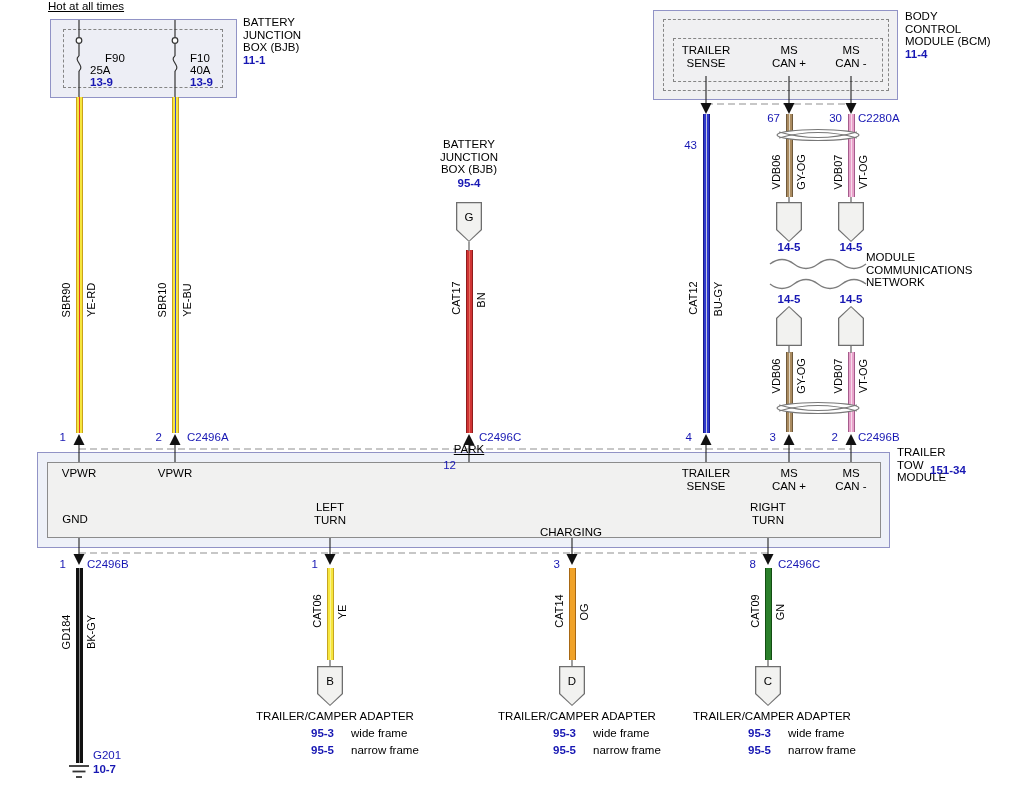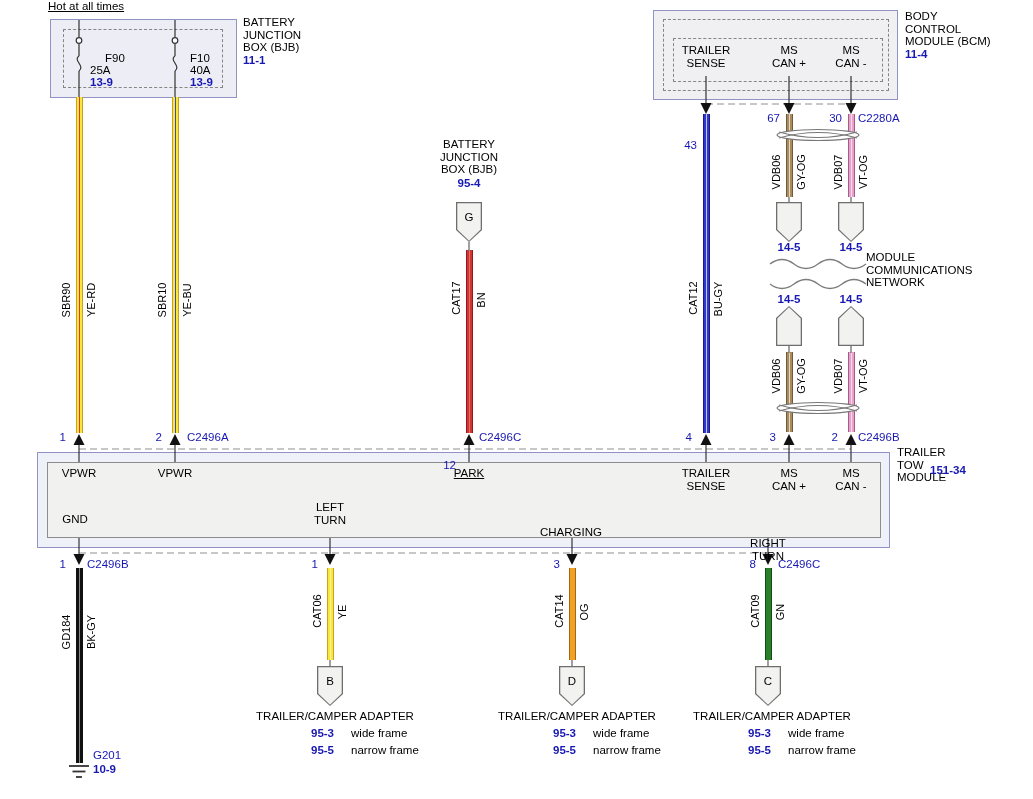--- a/index.html
+++ b/index.html
@@ -264,48 +264,48 @@
   <div class="conn" style="left:187px;top:431px;">C2496A</div>
   <div class="pin" style="left:432px;top:431px;margin-top:28px;">12</div>
   <div class="conn" style="left:479px;top:431px;">C2496C</div>
   <div class="pin" style="left:668px;top:431px;">4</div>
   <div class="pin" style="left:752px;top:431px;">3</div>
   <div class="pin" style="left:814px;top:431px;">2</div>
   <div class="conn" style="left:858px;top:431px;">C2496B</div>
 
   <div class="lbl ctr" style="left:49px;top:467px;width:60px;">VPWR</div>
   <div class="lbl ctr" style="left:145px;top:467px;width:60px;">VPWR</div>
-  <div class="lbl ctr" style="left:439px;top:467px;width:60px;text-decoration:underline;">PARK</div>
+  <div class="lbl ctr" style="left:439px;top:443px;width:60px;text-decoration:underline;">PARK</div>
   <div class="lbl ctr" style="left:676px;top:467px;width:60px;">TRAILER
 SENSE</div>
   <div class="lbl ctr" style="left:759px;top:467px;width:60px;">MS
 CAN +</div>
   <div class="lbl ctr" style="left:821px;top:467px;width:60px;">MS
 CAN -</div>
   <div class="lbl ctr" style="left:45px;top:513px;width:60px;">GND</div>
   <div class="lbl ctr" style="left:300px;top:501px;width:60px;">LEFT
 TURN</div>
   <div class="lbl ctr" style="left:540px;top:526px;width:60px;">CHARGING</div>
-  <div class="lbl ctr" style="left:738px;top:501px;width:60px;margin-top:36px;">RIGHT
+  <div class="lbl ctr" style="left:738px;top:501px;width:60px;">RIGHT
 TURN</div>
 
   <div class="lbl" style="left:897px;top:446px;">TRAILER
 TOW
 MODULE</div>
   <div class="lbl blue bold" style="left:897px;top:464px;margin-left:33px;">151-34</div>
 
   <div class="pin" style="left:42px;top:558px;">1</div>
   <div class="conn" style="left:87px;top:558px;">C2496B</div>
   <div class="pin" style="left:294px;top:558px;">1</div>
   <div class="pin" style="left:536px;top:558px;">3</div>
   <div class="pin" style="left:732px;top:558px;">8</div>
   <div class="conn" style="left:778px;top:558px;">C2496C</div>
 
   <div class="conn" style="left:93px;top:749px;">G201</div>
-  <div class="conn bold" style="left:93px;top:763px;">10-9</div>
+  <div class="conn bold" style="left:93px;top:763px;">10-7</div>
 
   <div class="lbl ctr" style="left:245px;top:710px;width:180px;">TRAILER/CAMPER ADAPTER</div>
   <div class="arow" style="left:311px;top:727px;">
     <span class="blue bold">95-3</span><span style="margin-left:17px;">wide frame</span>
   </div>
   <div class="arow" style="left:311px;top:744px;">
     <span class="blue bold">95-5</span><span style="margin-left:17px;">narrow frame</span>
   </div>
 
   <div class="lbl ctr" style="left:487px;top:710px;width:180px;">TRAILER/CAMPER ADAPTER</div>

